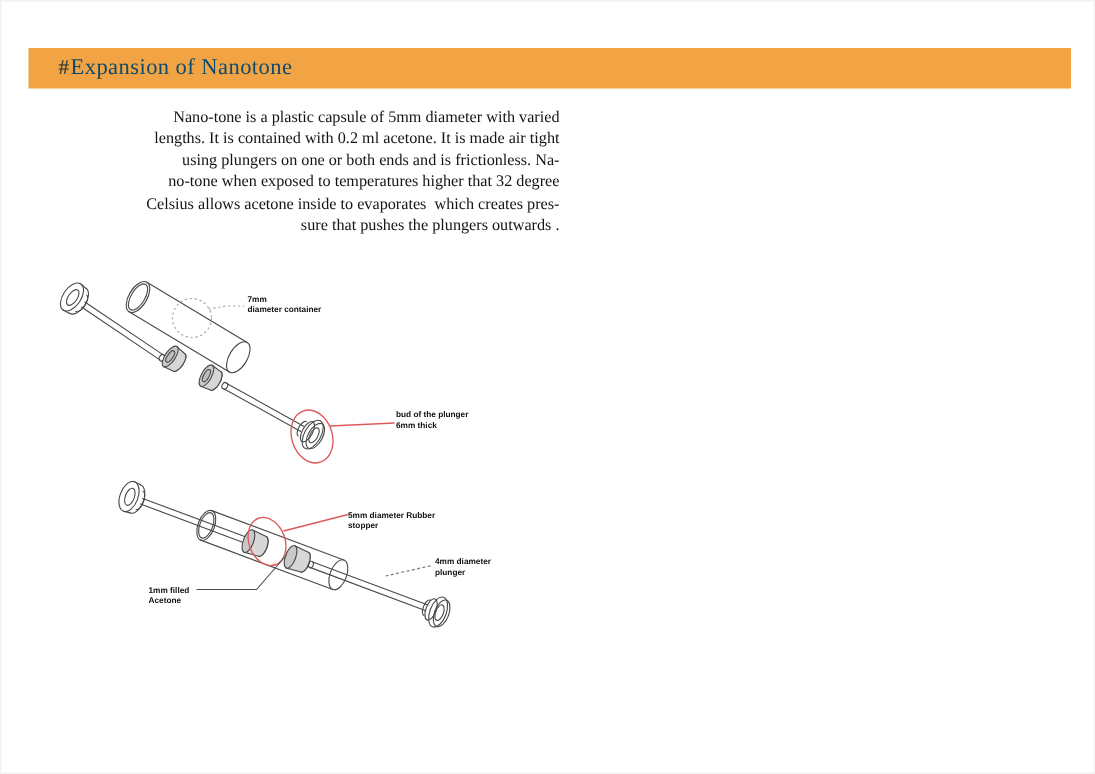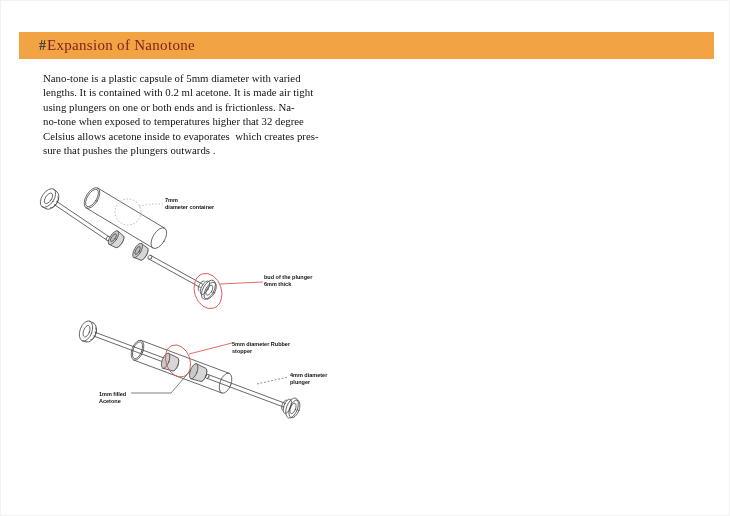--- a/index.html
+++ b/index.html
@@ -16,28 +16,29 @@
     position:absolute; left:18px; top:31px; width:695px; height:27px;
     background:#f2a444;
     display:flex; align-items:center; padding-left:20px;
   }
   .hash {
     font-family:"Liberation Serif", serif; font-weight:bold;
     font-size:14px; color:#45453a; margin-right:1px;
   }
   .header-title {
     font-family:"Liberation Serif", serif;
-    font-size:15px; color:#7f1d1d; letter-spacing:0.3px;
+    font-size:15px; color:#0c4a6e; letter-spacing:0.3px;
   }
 
   .intro {
     position:absolute; left:42px; top:70px; width:330px;
     font-family:"Liberation Serif", serif;
     font-size:10.8px; line-height:14.4px; color:#141414;
     white-space:pre-wrap;
+    text-align:right;
   }
 
   .diagram { position:absolute; }
   .d1 { left:30px; top:178px; width:310px; height:134px; }
   .d2 { left:60px; top:312px; width:320px; height:125px; }
 
   .dlabel {
     position:absolute;
     font-size:5.5px; font-weight:bold; line-height:1.2;
     color:#101010; white-space:pre-line; letter-spacing:0;

